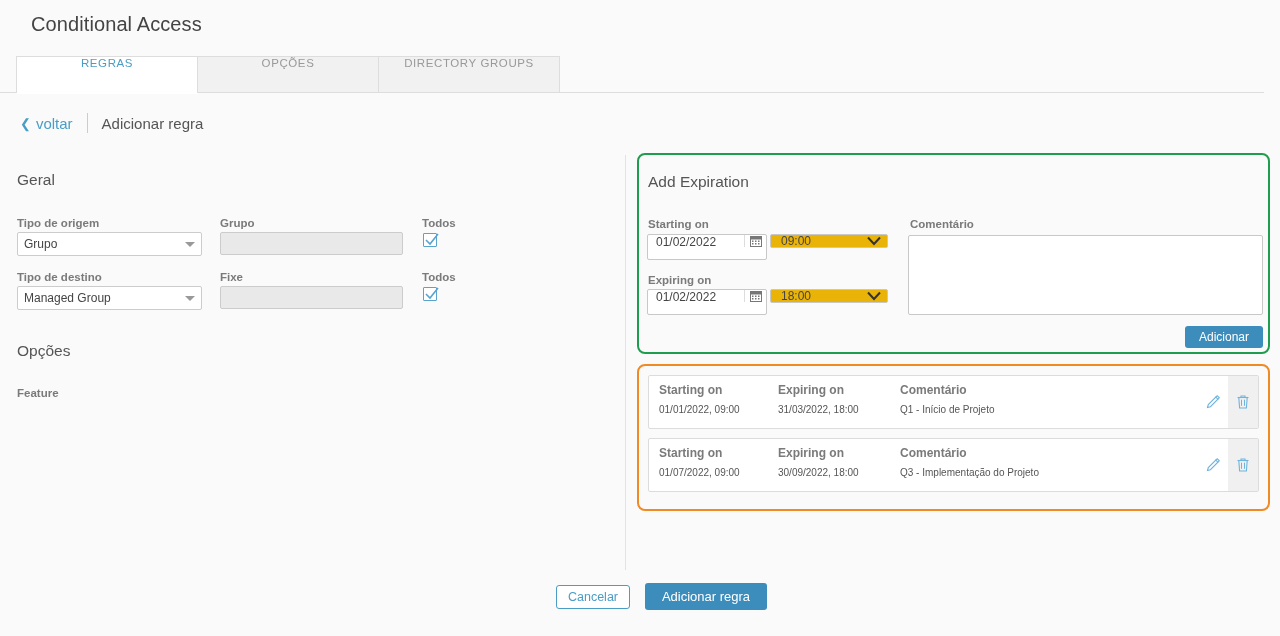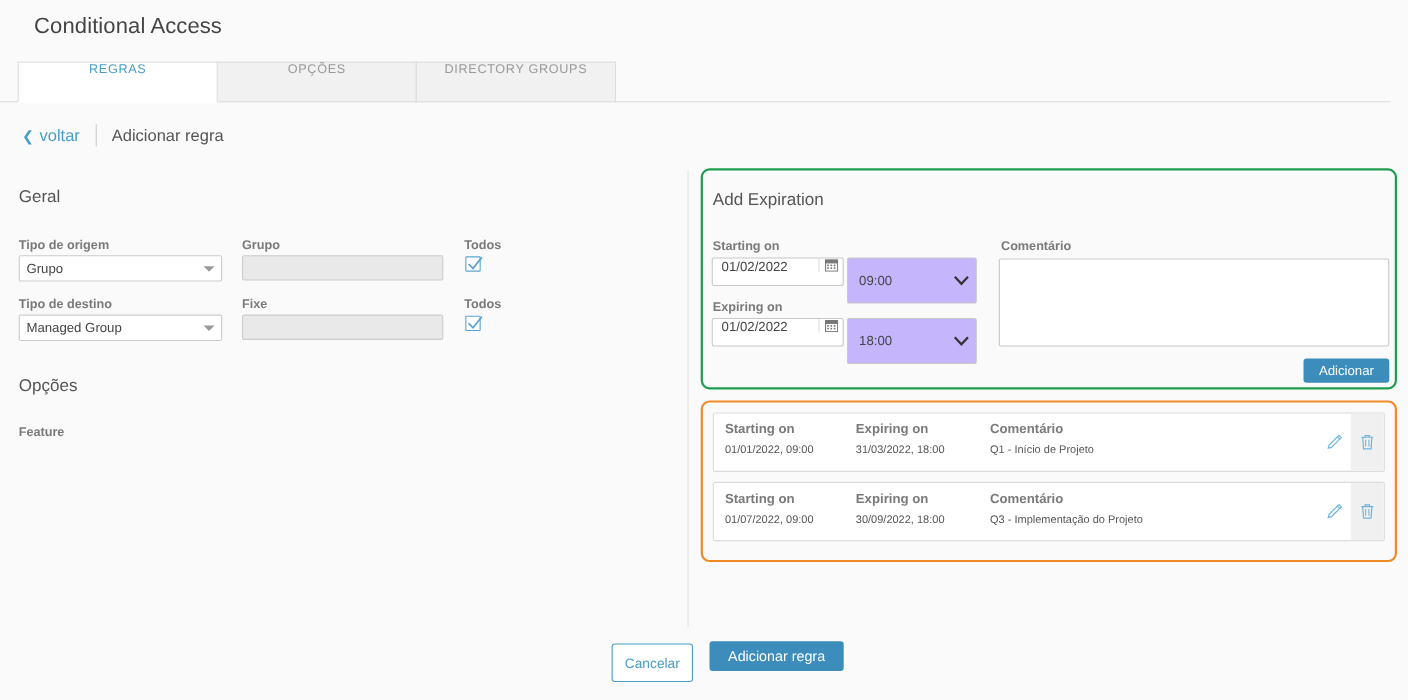--- a/index.html
+++ b/index.html
@@ -119,22 +119,22 @@
   .date-field .dv {
     flex: 1; display: flex; align-items: center; padding-left: 8px;
     font-size: 12px; color: #444;
   }
   .cal-btn {
     width: 22px; border-left: 1px solid #ddd;
     display: flex; align-items: center; justify-content: center;
     cursor: pointer;
   }
   .time-field {
-    position: absolute; width: 118px; height: 42px;
-    border: 1px solid #c8c8c8; background: #c4b5fd; border-radius: 2px;
+    position: absolute; width: 118px; height: 14px;
+    border: 1px solid #c8c8c8; background: #eab308; border-radius: 2px;
     display: flex; align-items: center; cursor: pointer;
   }
   .time-field .tv {
     flex: 1; padding-left: 10px; font-size: 12px; color: #444;
   }
   .time-field .tchev {
     width: 26px; display: flex; align-items: center; justify-content: center;
   }
   .comment-label {
     position: absolute; left: 271px; top: 63px;
@@ -188,21 +188,21 @@
   }
   .act-del {
     width: 30px; height: 100%; background: #f0f0f0;
     display: flex; align-items: center; justify-content: center;
     cursor: pointer;
   }
 
   
   .btn-cancel {
     position: absolute; left: 556px; top: 585px;
-    width: 74px; height: 35px;
+    width: 74px; height: 24px;
     background: #fff; border: 1px solid #4a9dc5; border-radius: 3px;
     color: #4a9dc5; font-size: 12.5px; cursor: pointer;
     font-family: "Liberation Sans", sans-serif;
   }
   .btn-primary {
     position: absolute; left: 645px; top: 583px;
     width: 122px; height: 27px;
     background: #3c8dbc; border: none; border-radius: 3px;
     color: #fff; font-size: 13px; cursor: pointer;
     font-family: "Liberation Sans", sans-serif;

